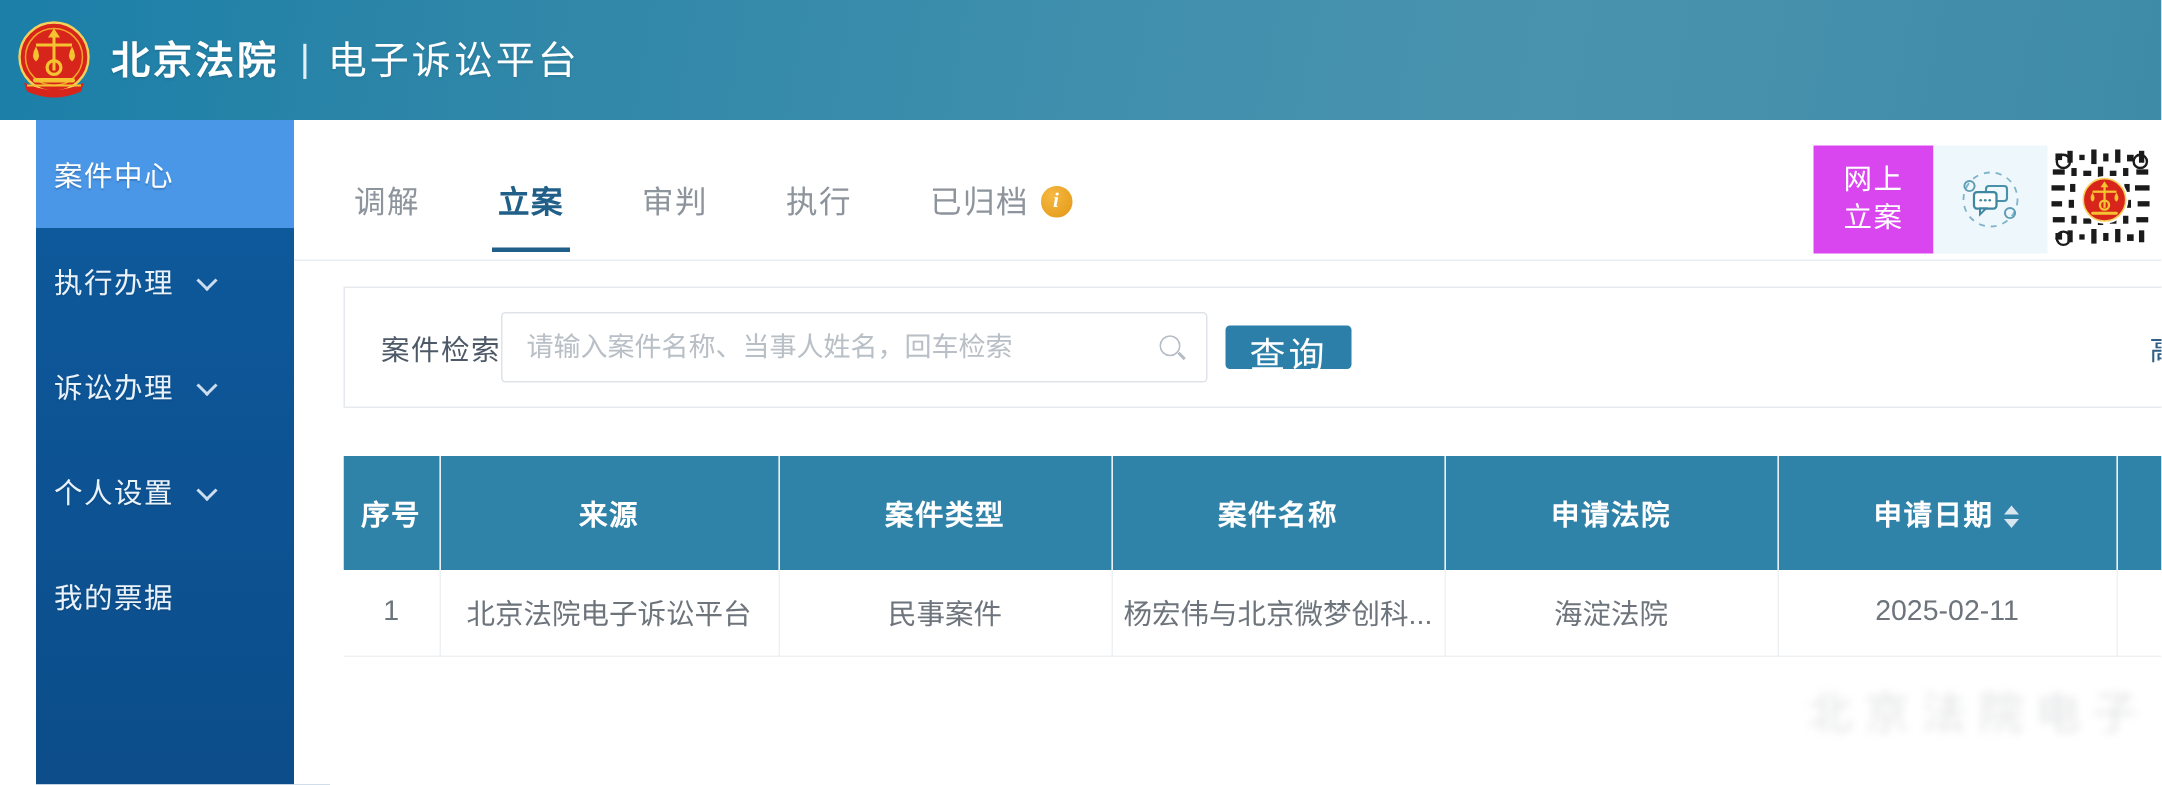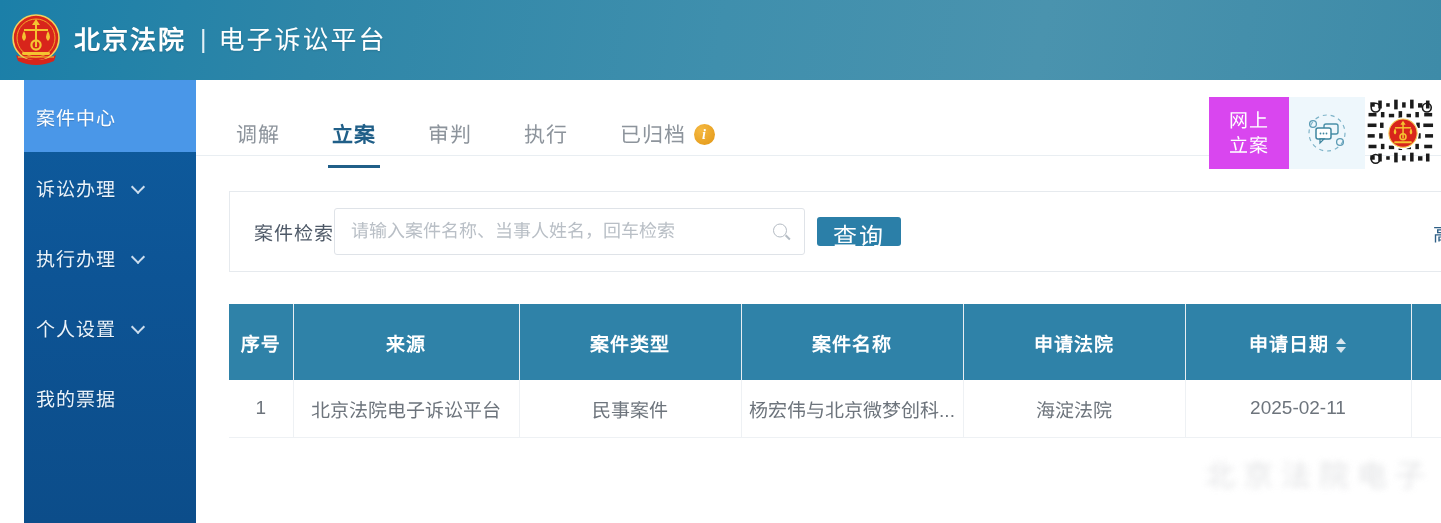--- a/index.html
+++ b/index.html
@@ -80,21 +80,21 @@
 
   
   .main {
     position: absolute; top: 80px; left: 196px;
     width: 1245px; height: 443px;
     background: #ffffff;
   }
 
   
   .tabbar {
-    position: relative; height: 76px;
+    position: relative; height: 94px;
     border-bottom: 1px solid #e9eef2;
     display: flex; align-items: flex-start;
     padding-left: 40px; padding-top: 38px;
   }
   .tab {
     position: relative;
     font-size: 21px; color: #8d949c;
     margin-right: 52px; padding-bottom: 20px;
     cursor: pointer; white-space: nowrap;
     letter-spacing: 1px;
@@ -265,26 +265,26 @@
   </div>
 
   <nav class="sidebar">
 
     <div class="side-item active">
       <span class="side-label">案件中心</span>
     </div>
 
 
     <div class="side-item">
+      <span class="side-label">执行办理</span>
+      <span class="chev"></span>
+    </div>
+
+    <div class="side-item">
       <span class="side-label">诉讼办理</span>
-      <span class="chev"></span>
-    </div>
-
-    <div class="side-item">
-      <span class="side-label">执行办理</span>
       <span class="chev"></span>
     </div>
 
     <div class="side-item">
       <span class="side-label">个人设置</span>
       <span class="chev"></span>
     </div>
 
     <div class="side-item">
       <span class="side-label">我的票据</span>

